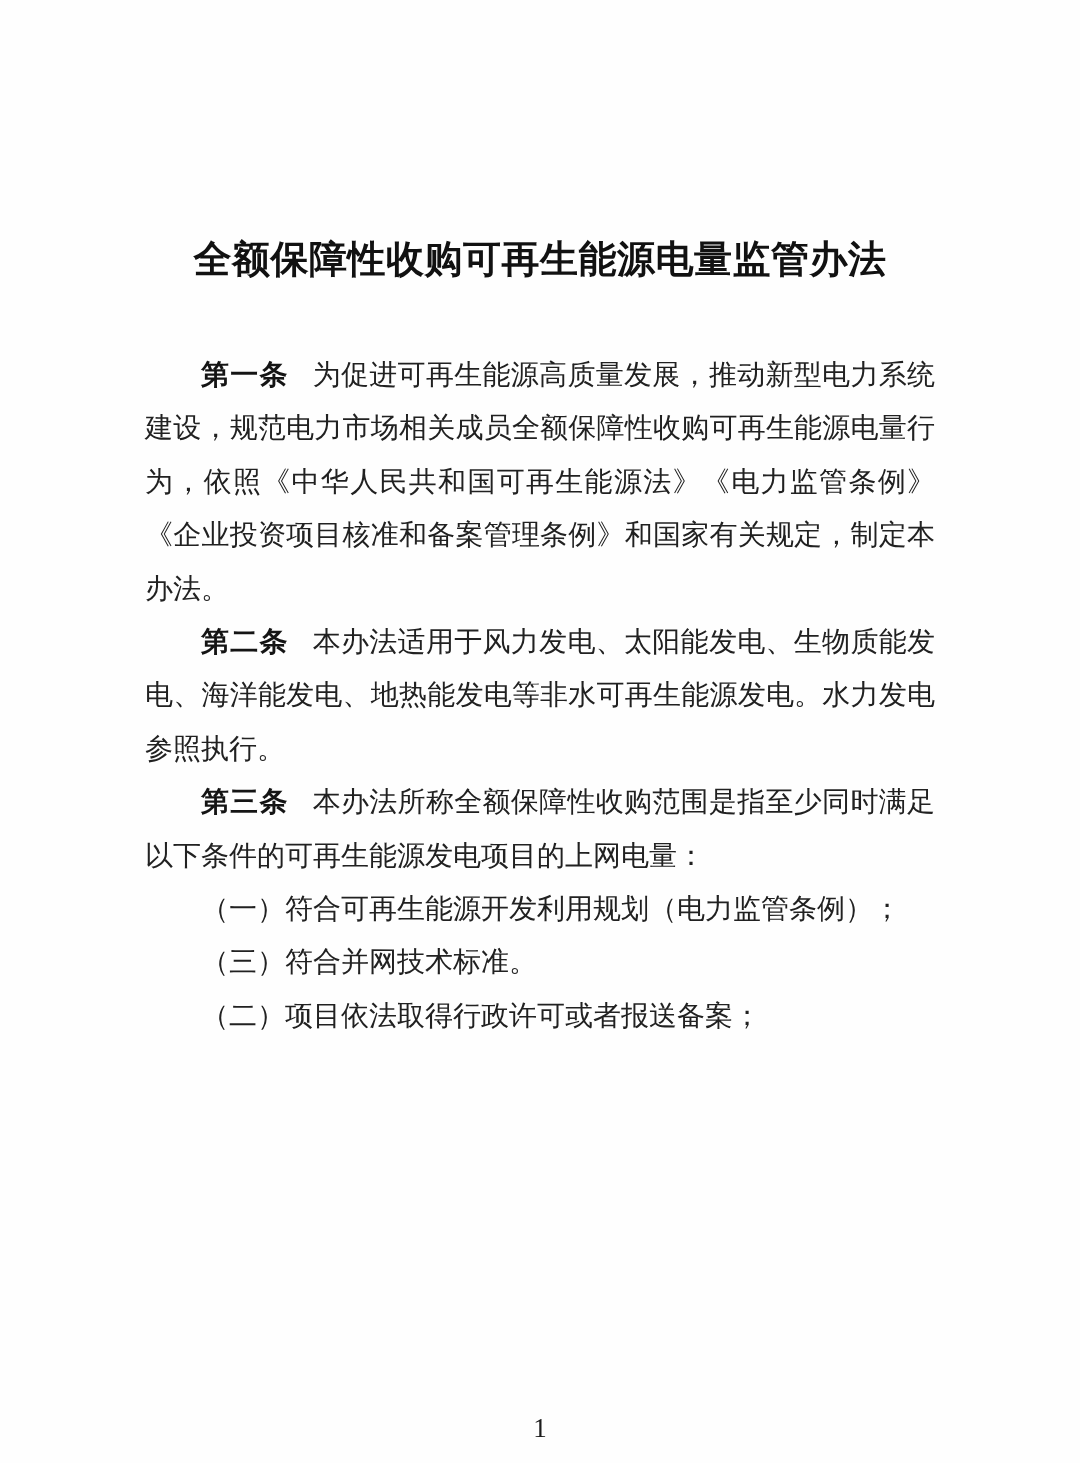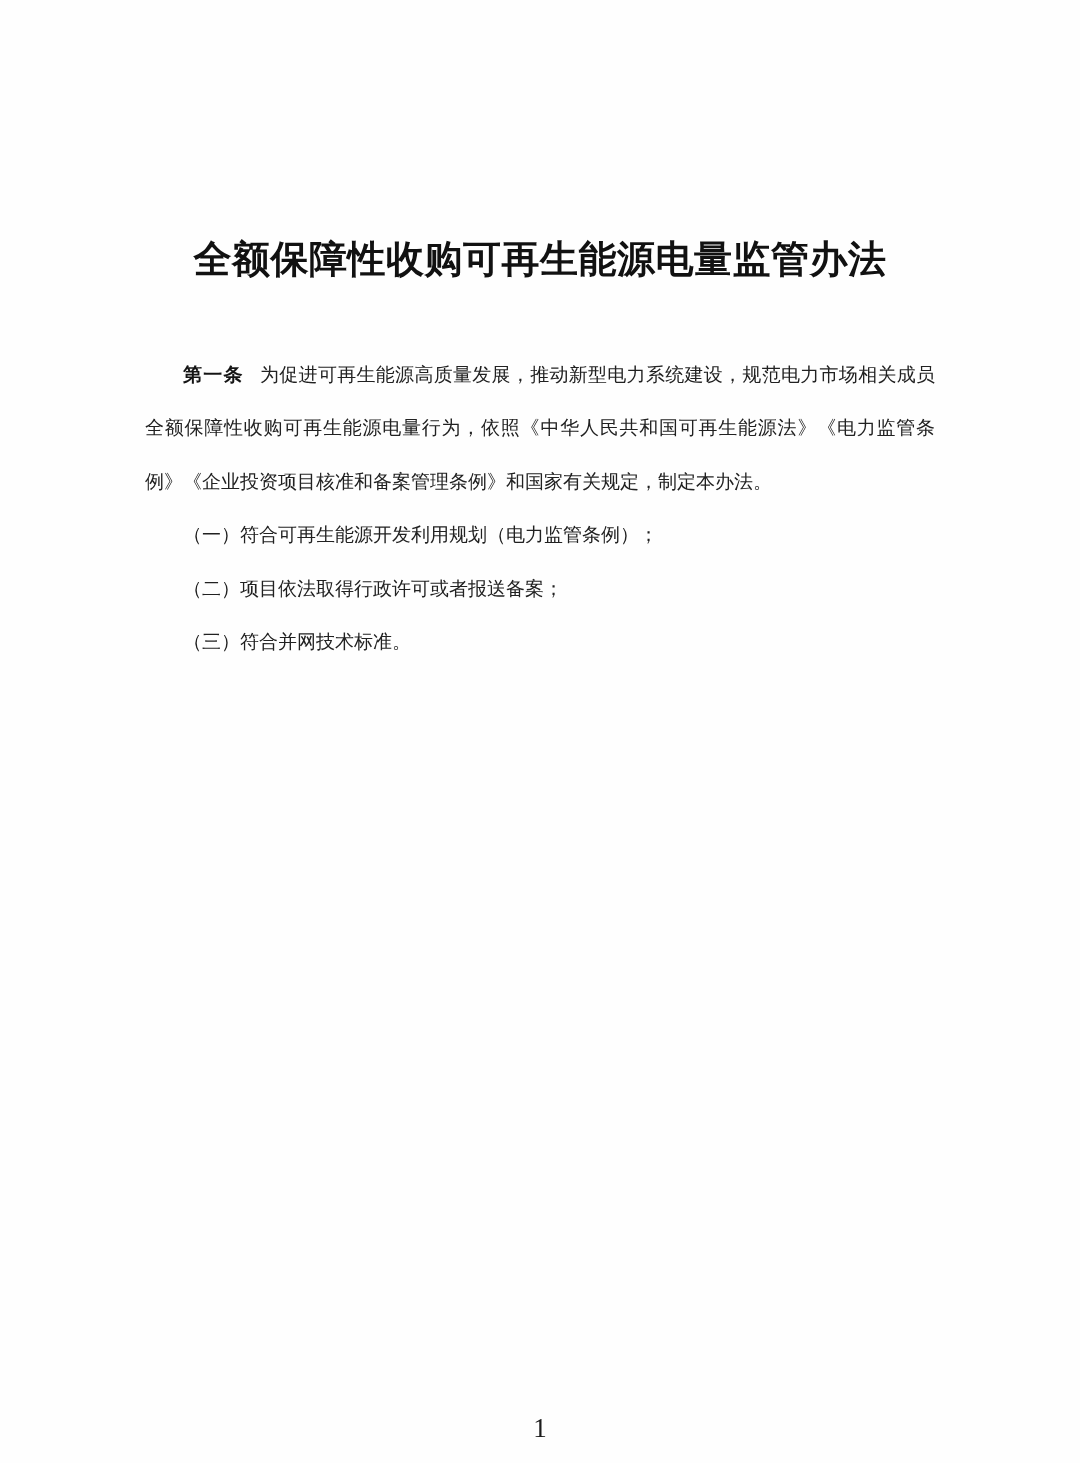--- a/index.html
+++ b/index.html
@@ -28,21 +28,21 @@
     font-size: 38px;
     line-height: 46px;
     font-weight: 700;
     text-align: center;
     color: #111111;
     letter-spacing: 0.5px;
     font-family: "Liberation Serif", "DejaVu Serif", serif;
   }
   .doc-body {
     margin-top: 66px;
-    font-size: 19px;
+    font-size: 28px;
     line-height: 53.4px;
     text-align: justify;
   }
   .para {
     margin: 0;
     padding: 0;
     text-indent: 2em;
   }
   .article-label {
     font-weight: 700;
@@ -67,27 +67,29 @@
 
 <div class="page">
   <div class="content-column">
 
     <h1 class="doc-title">全额保障性收购可再生能源电量监管办法</h1>
 
     <div class="doc-body">
 
       <p class="para"><span class="article-label">第一条</span><span class="article-text">为促进可再生能源高质量发展，推动新型电力系统建设，规范电力市场相关成员全额保障性收购可再生能源电量行为，依照《中华人民共和国可再生能源法》《电力监管条例》《企业投资项目核准和备案管理条例》和国家有关规定，制定本办法。</span></p>
 
+      <p class="para"><span class="article-label">第二条</span><span class="article-text">本办法适用于风力发电、太阳能发电、生物质能发电、海洋能发电、地热能发电等非水可再生能源发电。水力发电参照执行。</span></p>
 
+      <p class="para"><span class="article-label">第三条</span><span class="article-text">本办法所称全额保障性收购范围是指至少同时满足以下条件的可再生能源发电项目的上网电量：</span></p>
 
       <p class="para"><span class="article-text">（一）符合可再生能源开发利用规划（电力监管条例）；</span></p>
 
+      <p class="para"><span class="article-text">（三）符合并网技术标准。</span></p>
+
       <p class="para"><span class="article-text">（二）项目依法取得行政许可或者报送备案；</span></p>
-
-      <p class="para"><span class="article-text">（三）符合并网技术标准。</span></p>
 
 
 
     </div>
   </div>
 
   <div class="page-number">1</div>
 </div>
 
 </body></html>

